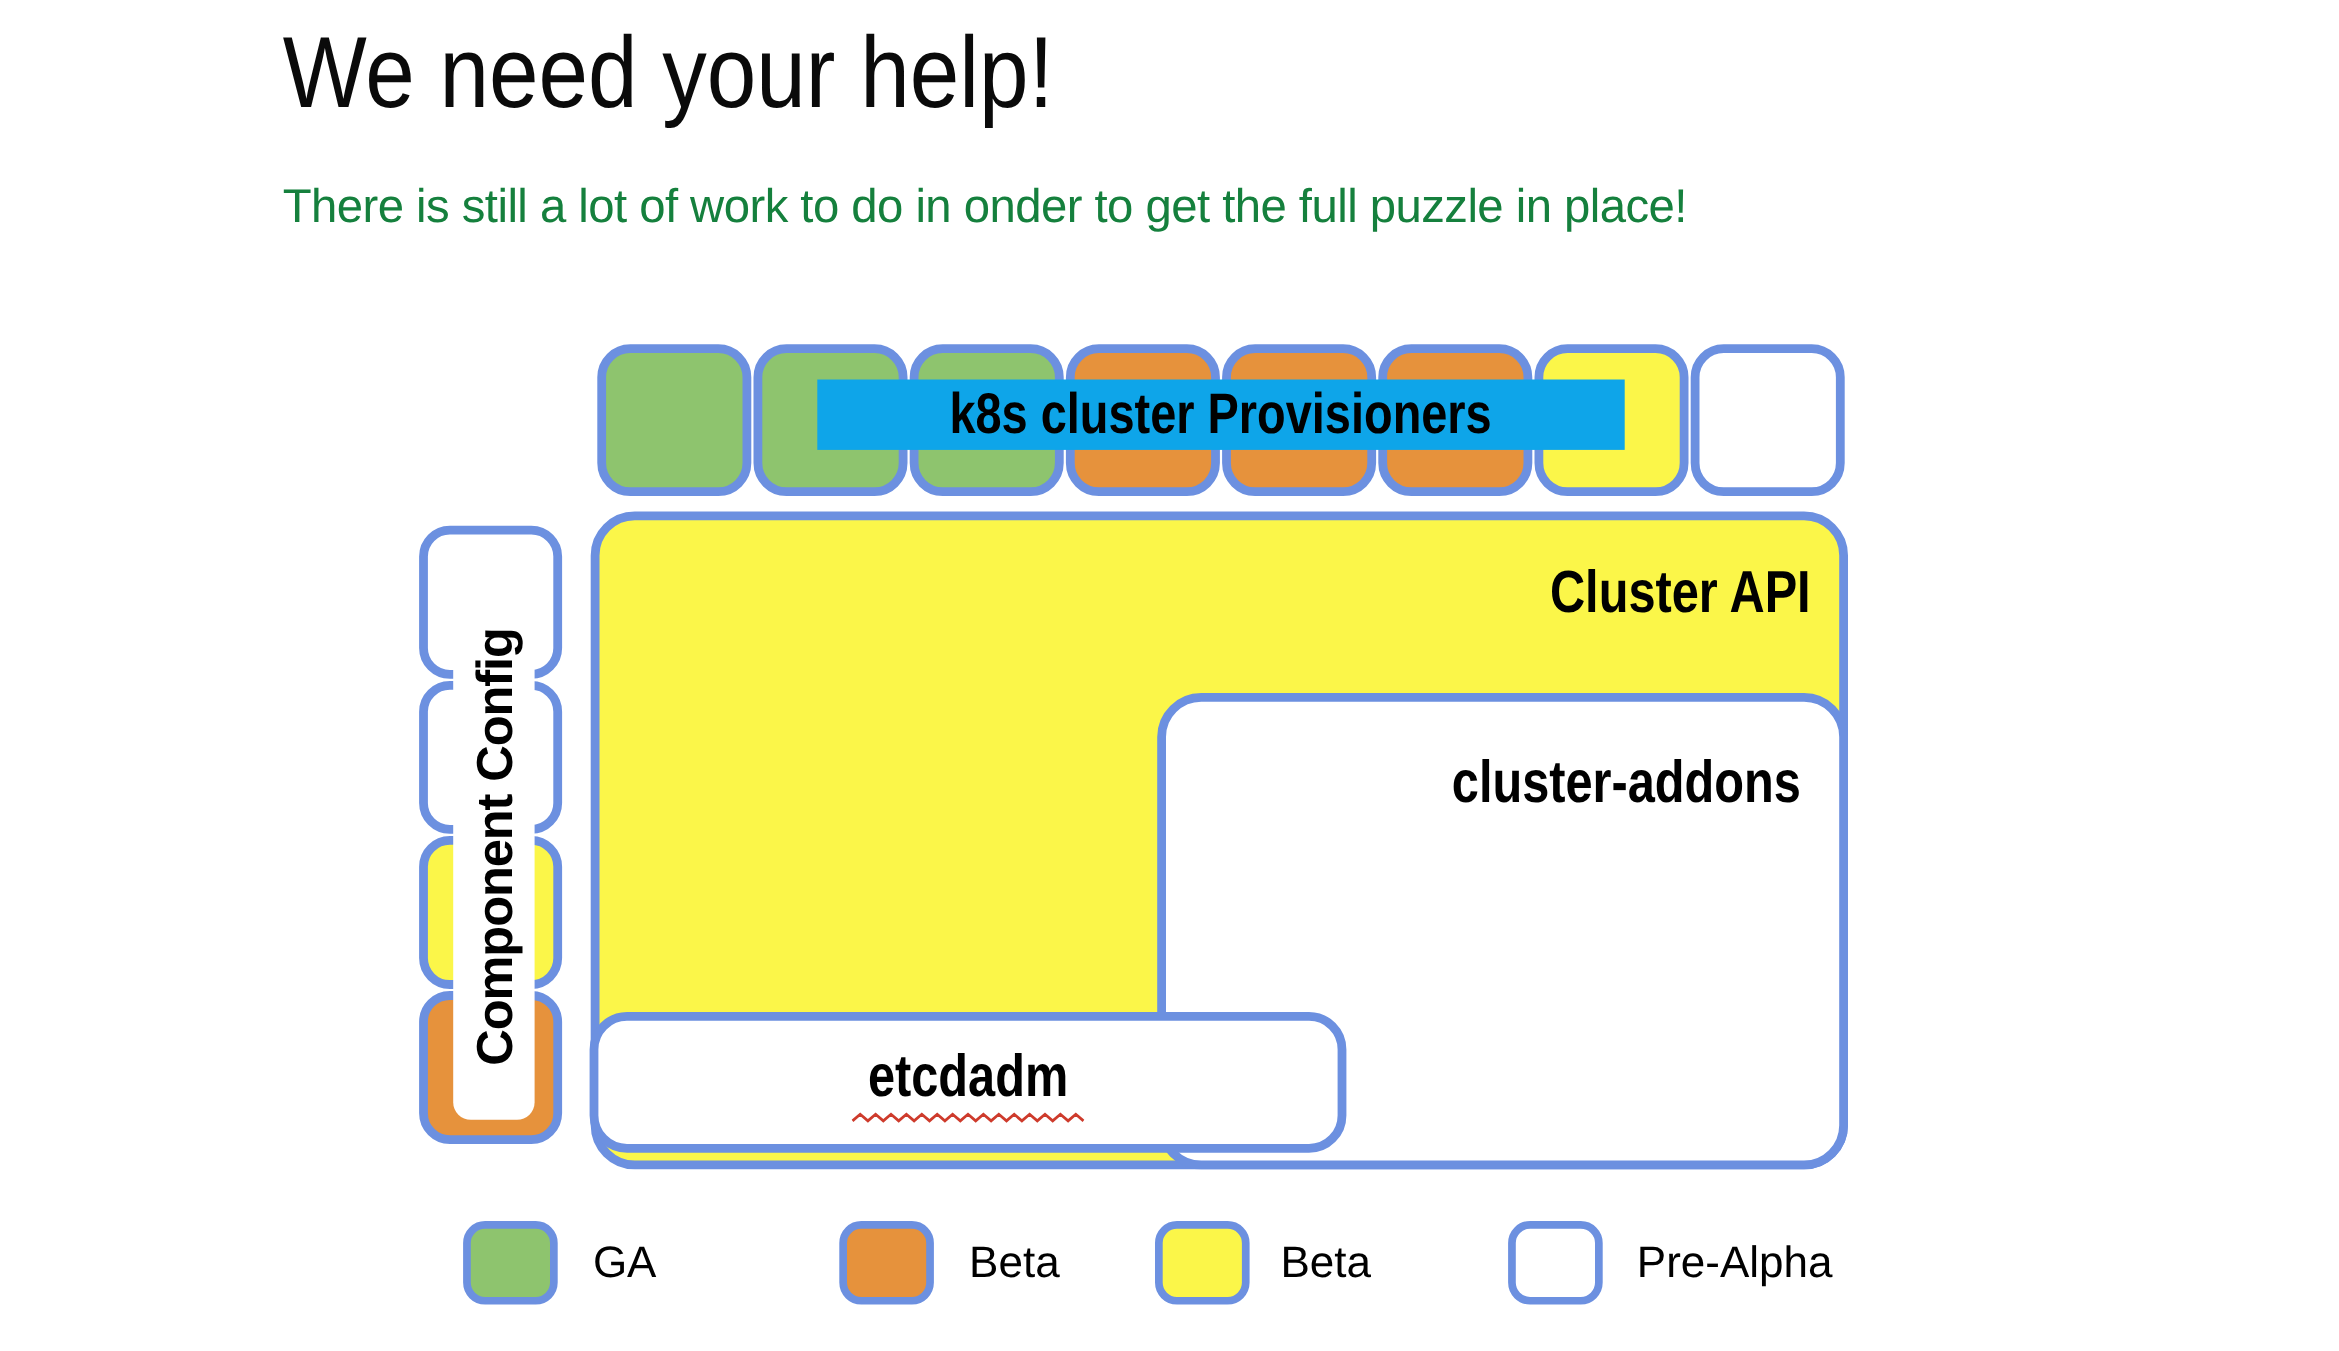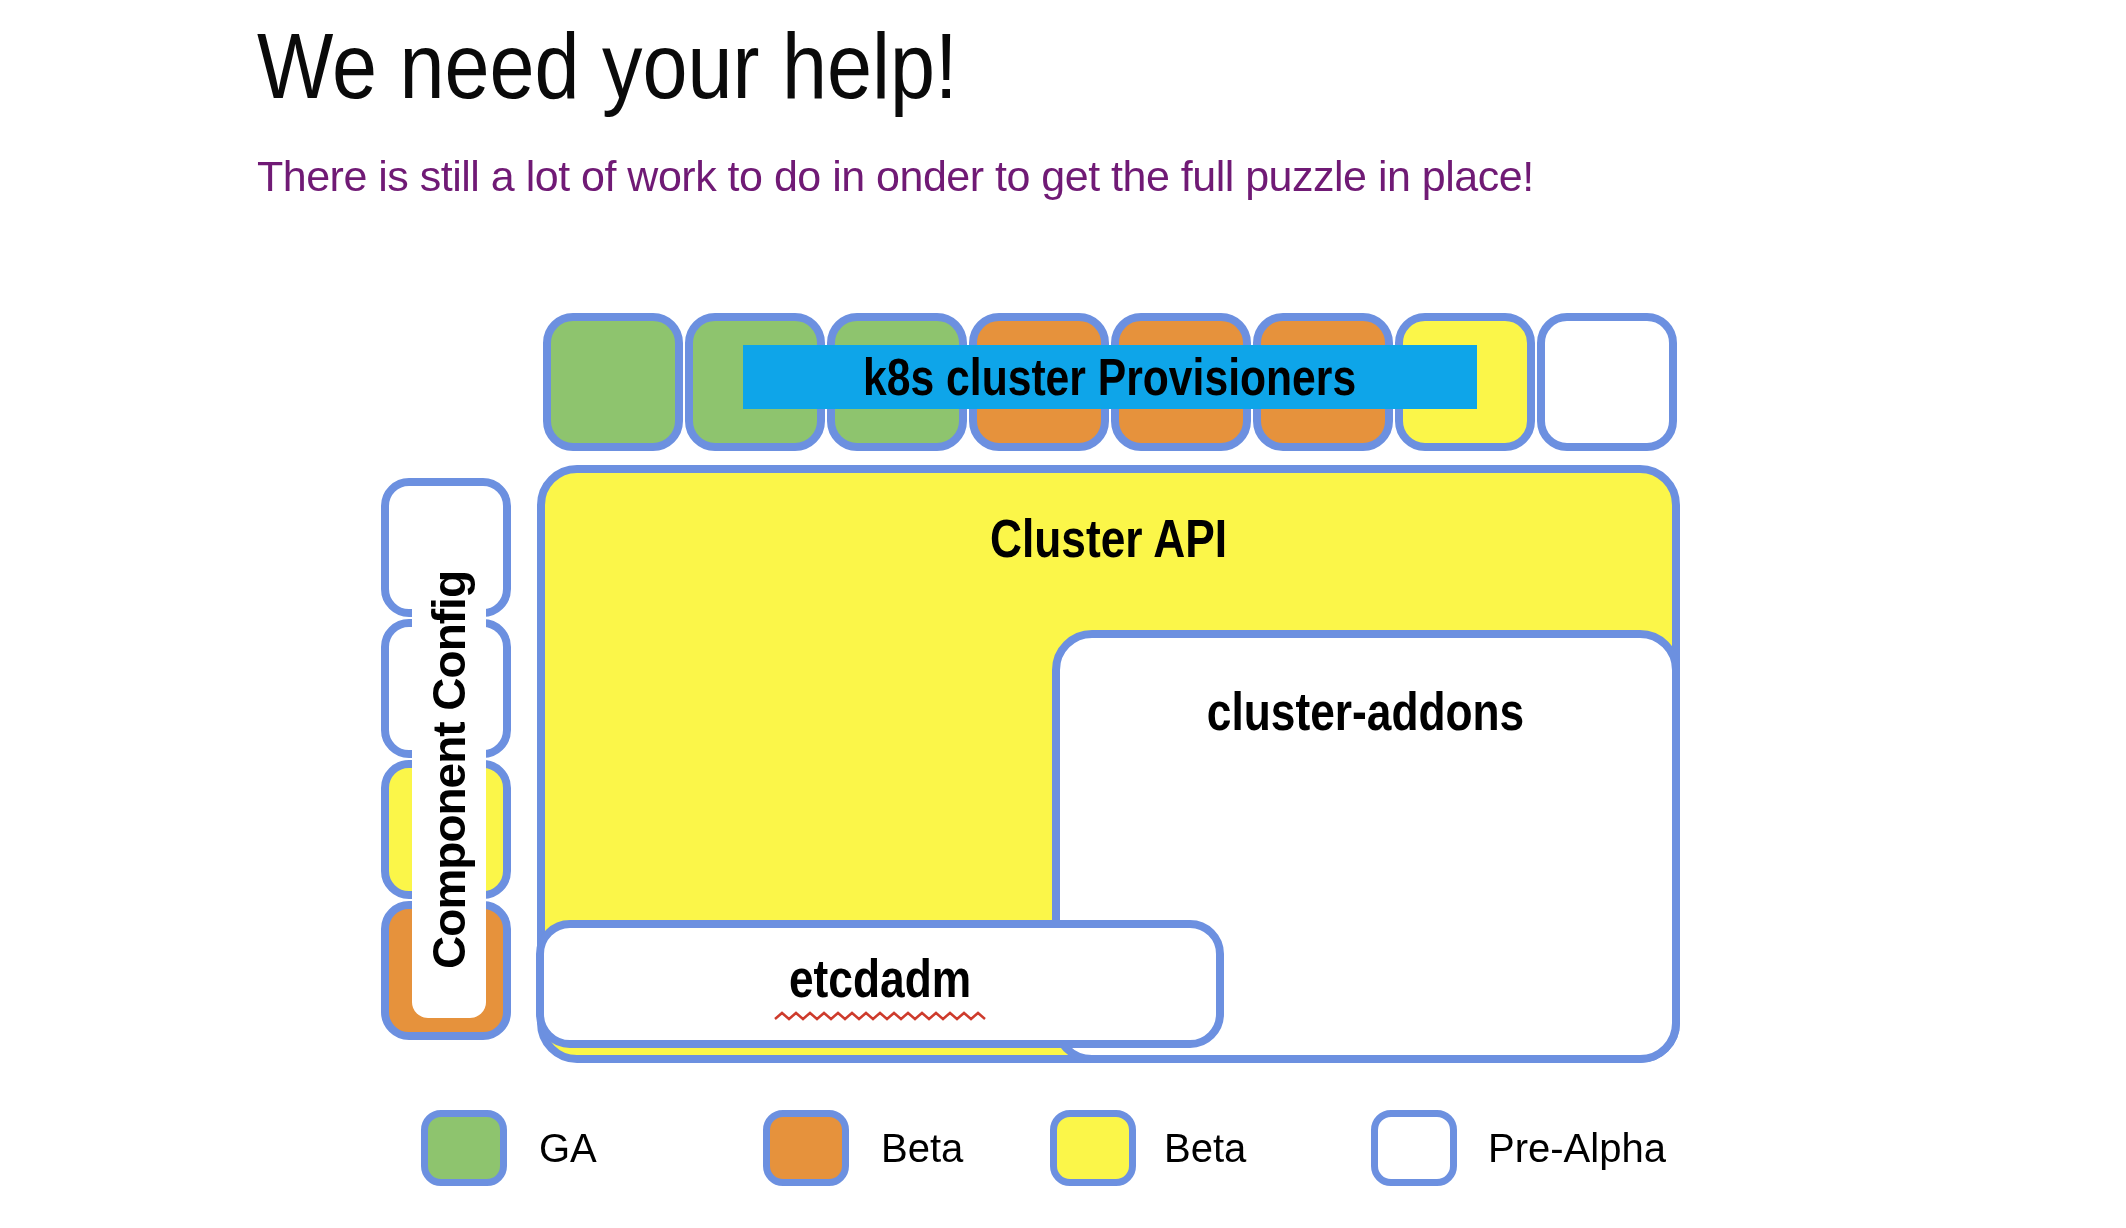--- a/index.html
+++ b/index.html
@@ -3,22 +3,22 @@
 <meta charset="utf-8">
 <style>
   html,body{margin:0;padding:0;background:#fff;}
   .slide{position:relative;width:2126px;height:1228px;background:#fff;overflow:hidden;
          font-family:"Liberation Sans",sans-serif;color:#000;}
 
   
   .title{position:absolute;left:245px;top:18px;margin:0;font-size:92px;font-weight:400;
          line-height:1.05;white-space:nowrap;color:#0a0a0a;}
   .title .cxt{display:inline-block;transform:scaleX(0.88);transform-origin:0 50%;}
-  .subtitle{position:absolute;left:245px;top:152px;font-size:43px;letter-spacing:-0.5px;
-            white-space:nowrap;color:#701a75;}
+  .subtitle{position:absolute;left:245px;top:164px;font-size:43px;letter-spacing:-0.5px;
+            white-space:nowrap;color:#15803d;}
 
   
   .cx{display:inline-block;transform:scaleX(0.82);transform-origin:50% 50%;
       font-weight:700;white-space:nowrap;color:#000;}
 
   
   .piece{position:absolute;box-sizing:border-box;border:8px solid var(--c-border);background:#fff;}
   .top-piece{top:313px;width:140px;height:138px;border-radius:30px;}
   .cc-piece{left:369px;width:130px;height:139px;border-radius:28px;}
 
@@ -33,21 +33,21 @@
   .vtext{writing-mode:vertical-rl;transform:rotate(180deg);font-weight:700;font-size:46px;
          letter-spacing:-1px;white-space:nowrap;color:#000;}
 
   
   .pbox{position:absolute;box-sizing:border-box;border:8px solid var(--c-border);border-radius:40px;}
   .cluster-api{left:525px;top:465px;width:1143px;height:598px;background:var(--c-alpha);}
   .cluster-addons{left:1040px;top:630px;width:628px;height:433px;background:var(--c-pre-alpha);}
   .kubeadm{left:764px;top:786px;width:670px;height:277px;background:var(--c-ga);}
   .etcdadm{left:524px;top:920px;width:688px;height:128px;background:var(--c-pre-alpha);
            border-radius:34px;display:flex;align-items:center;justify-content:center;text-align:right;}
-  .pbox-label{position:absolute;left:0;right:0;text-align:center;}
+  .pbox-label{position:absolute;left:0;right:0;text-align:right;}
   .cluster-api  .pbox-label{top:34px;}
   .cluster-addons .pbox-label{top:42px;}
   .kubeadm .pbox-label{top:32px;}
   .pbox-label .cx, .etcd-inner .cx{font-size:54px;}
   .etcd-inner{display:flex;flex-direction:column;align-items:center;}
   .squiggle{display:block;margin-top:1px;}
 
   
   .lg-swatch{position:absolute;top:1110px;width:86px;height:76px;box-sizing:border-box;
              border:7px solid var(--c-border);border-radius:20px;background:#fff;}

